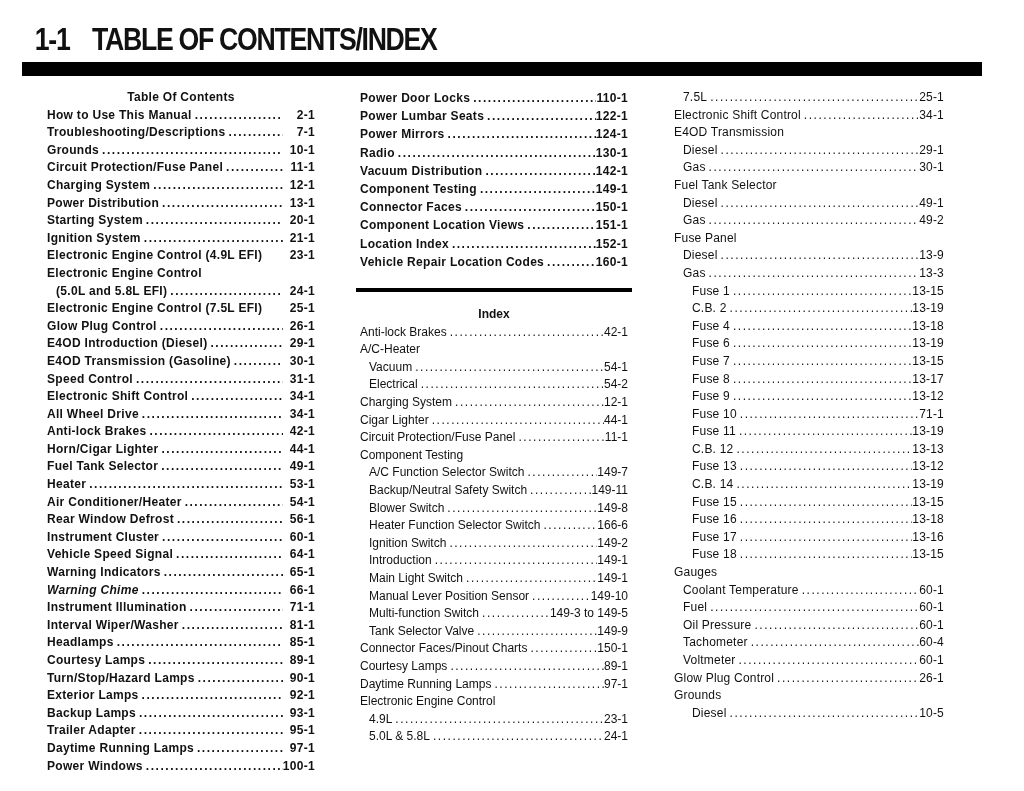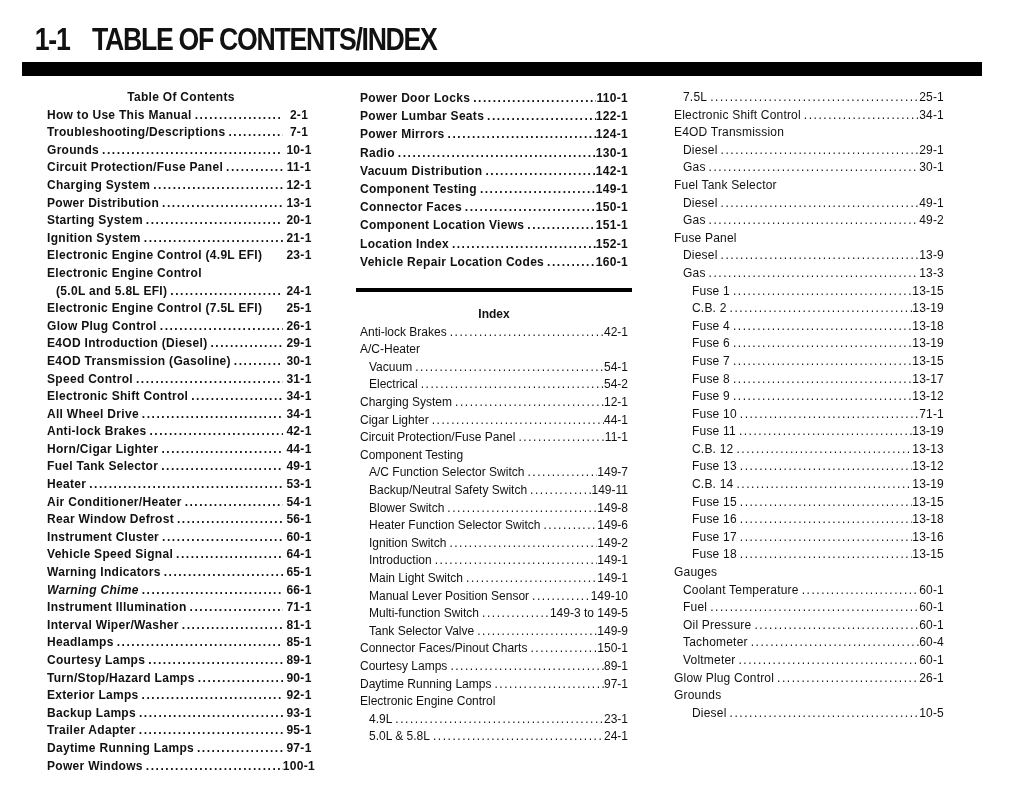--- a/index.html
+++ b/index.html
@@ -16,21 +16,21 @@
   .col-left { left: 47px; width: 268px; font-weight: bold; letter-spacing: 0.3px; }
   .col-mid { left: 360px; width: 268px; }
   .col-right { left: 674px; width: 270px; letter-spacing: 0.2px; }
 
   .heading { text-align: center; font-weight: bold; }
   .entry { display: flex; white-space: nowrap; overflow: hidden; align-items: baseline; }
   .entry .label { flex: 0 0 auto; }
   .entry .dots { flex: 1 1 auto; overflow: hidden; letter-spacing: 2.2px; padding: 0 3px; color: #111; }
   .entry .dots::before { content: ". . . . . . . . . . . . . . . . . . . . . . . . . . . . . . . . . . . . . . . . . . . . . . . . . . . . . . . . . . . . . . . . . . . ."; letter-spacing: -0.4px; word-spacing: -1px; }
   .entry .page { flex: 0 0 auto; text-align: right; }
-  .col-left .entry .page { min-width: 32px; text-align: center; }
+  .col-left .entry .page { min-width: 32px; }
   .plain { white-space: nowrap; }
   .ind1 { padding-left: 9px; }
   .ind2 { padding-left: 18px; }
   .italic { font-style: italic; }
 
   .mid-top { font-weight: bold; letter-spacing: 0.3px; }
   .mid-top .entry { line-height: 18.2px; }
   .mid-rule { height: 4px; background: #000; margin: 17px -4px 14px -4px; }
   .mid-index { font-weight: normal; }
 </style>
@@ -337,21 +337,21 @@
         <span class="page">149-11</span>
       </div>
     <div class="entry ind1">
         <span class="label">Blower Switch</span>
         <span class="dots"></span>
         <span class="page">149-8</span>
       </div>
     <div class="entry ind1">
         <span class="label">Heater Function Selector Switch</span>
         <span class="dots"></span>
-        <span class="page">149-6</span>
+        <span class="page">166-6</span>
       </div>
     <div class="entry ind1">
         <span class="label">Ignition Switch</span>
         <span class="dots"></span>
         <span class="page">149-2</span>
       </div>
     <div class="entry ind1">
         <span class="label">Introduction</span>
         <span class="dots"></span>
         <span class="page">149-1</span>

